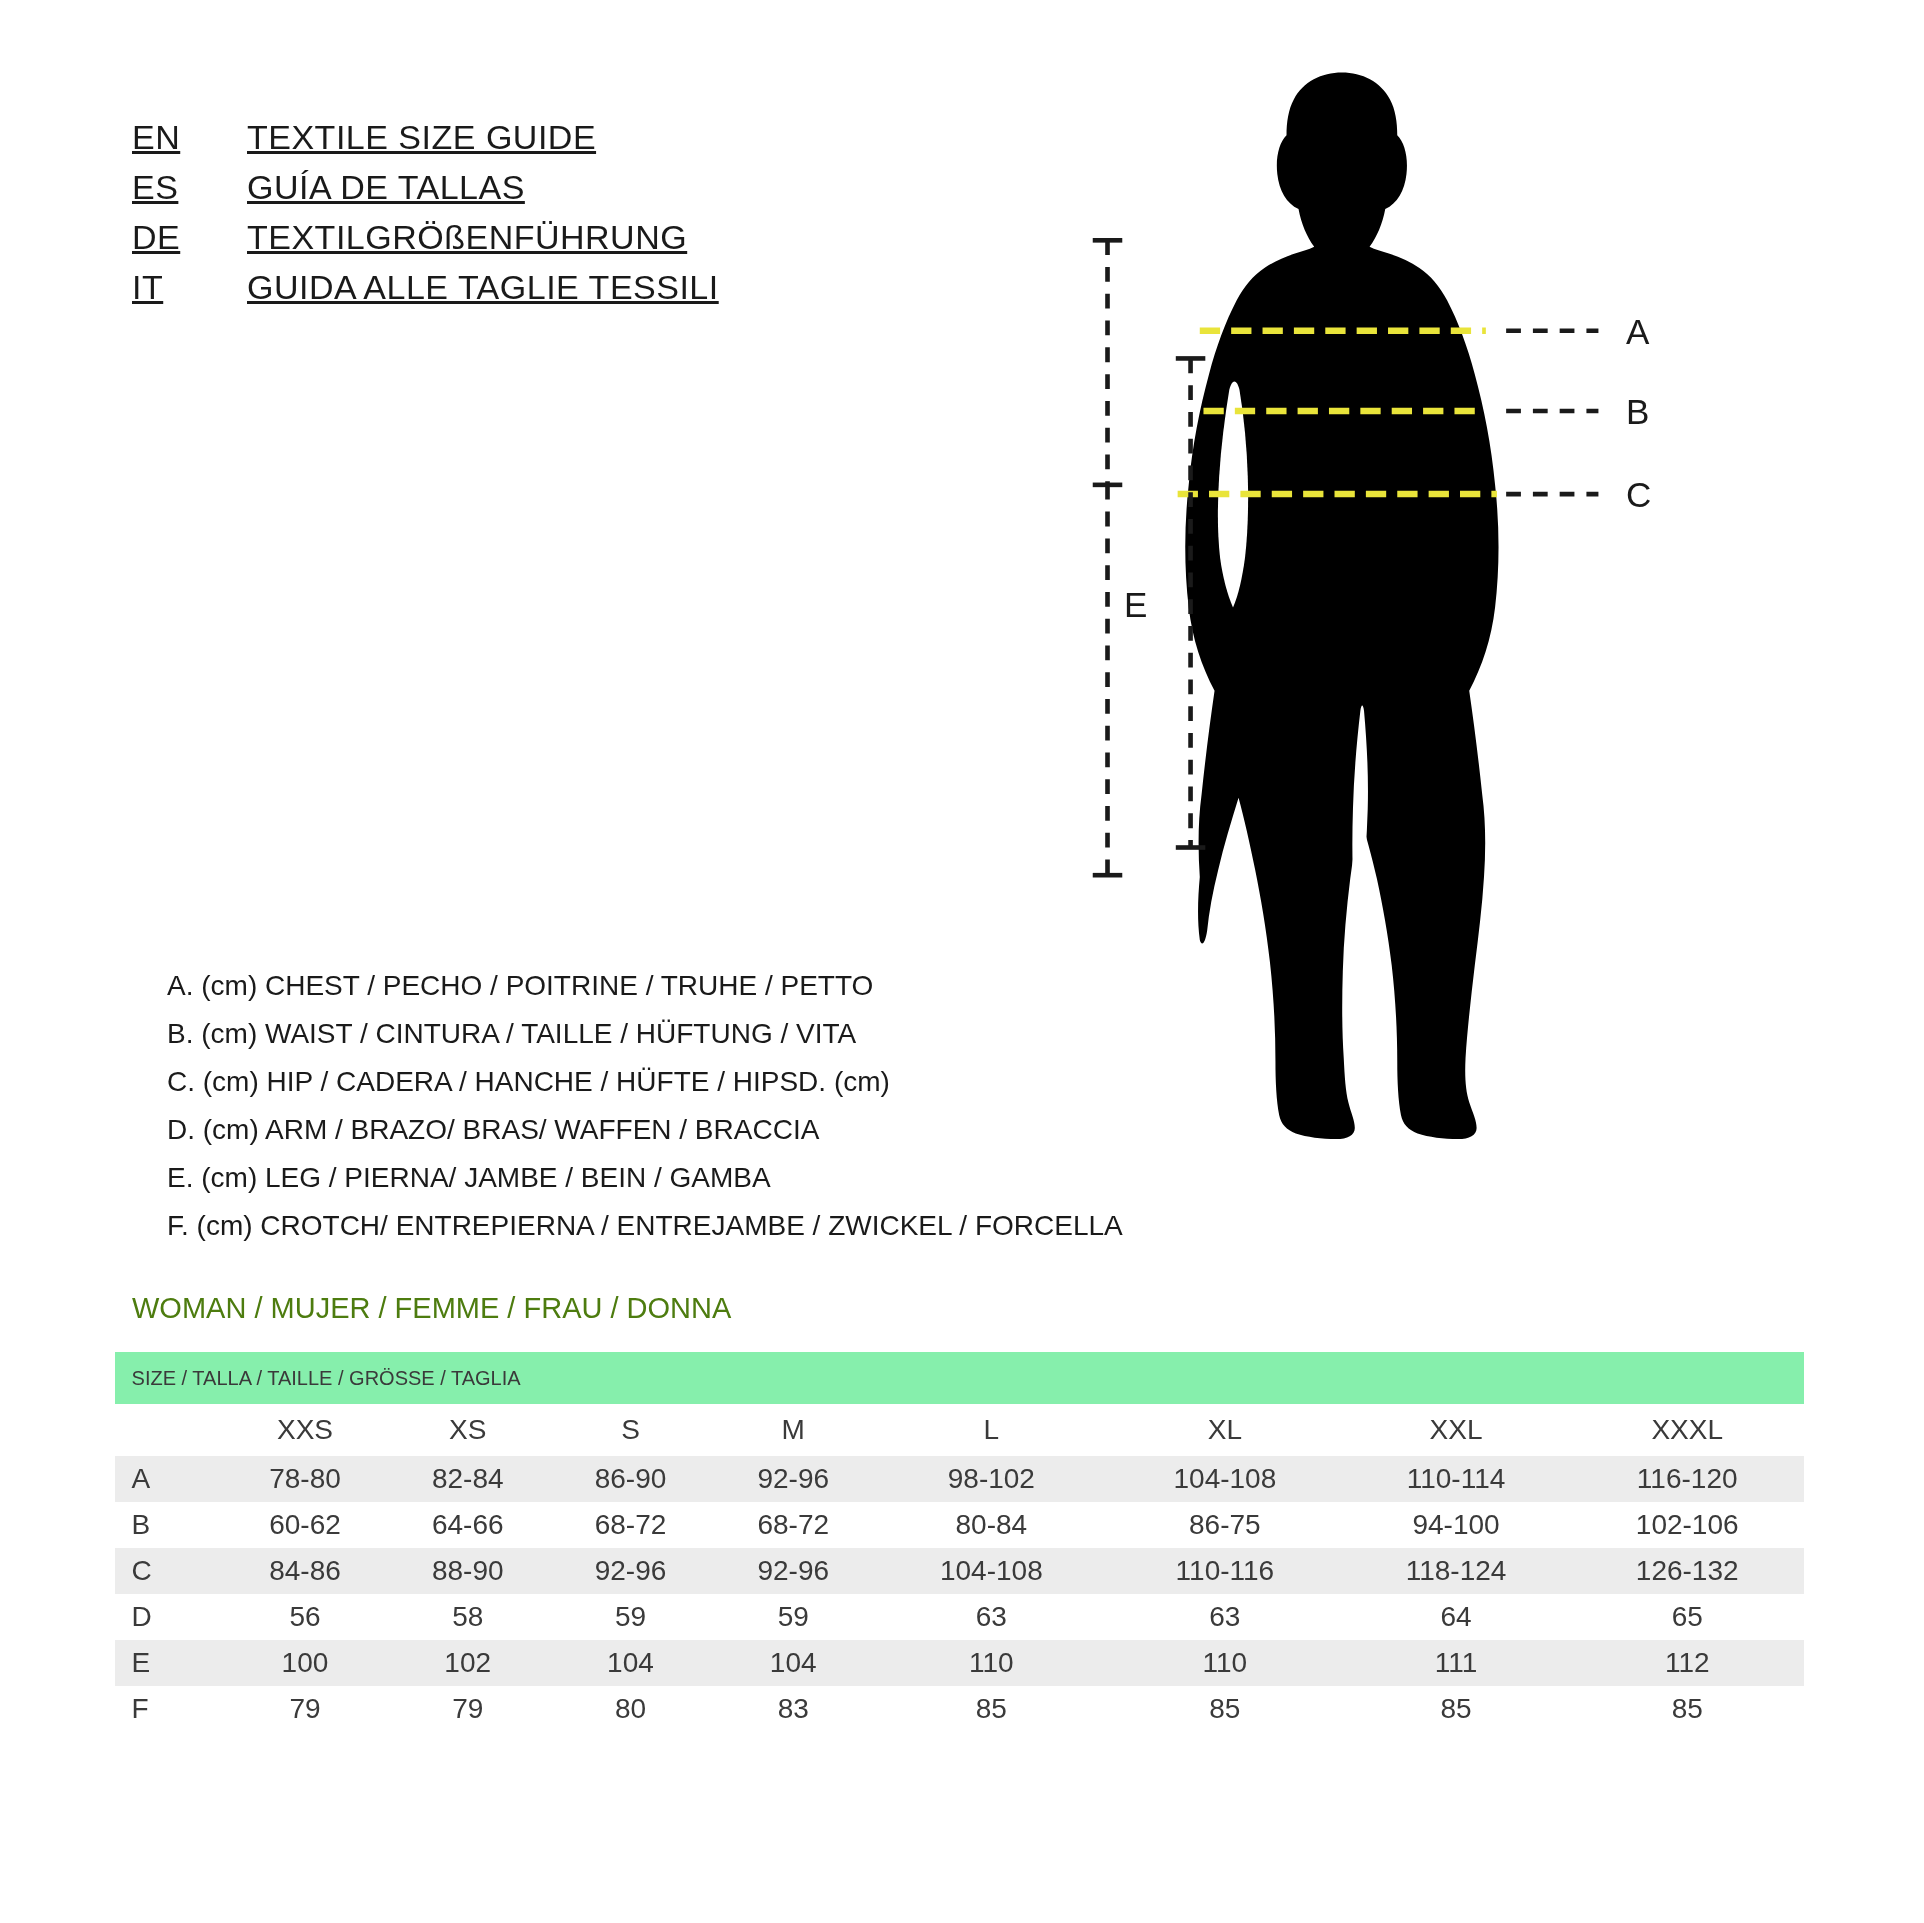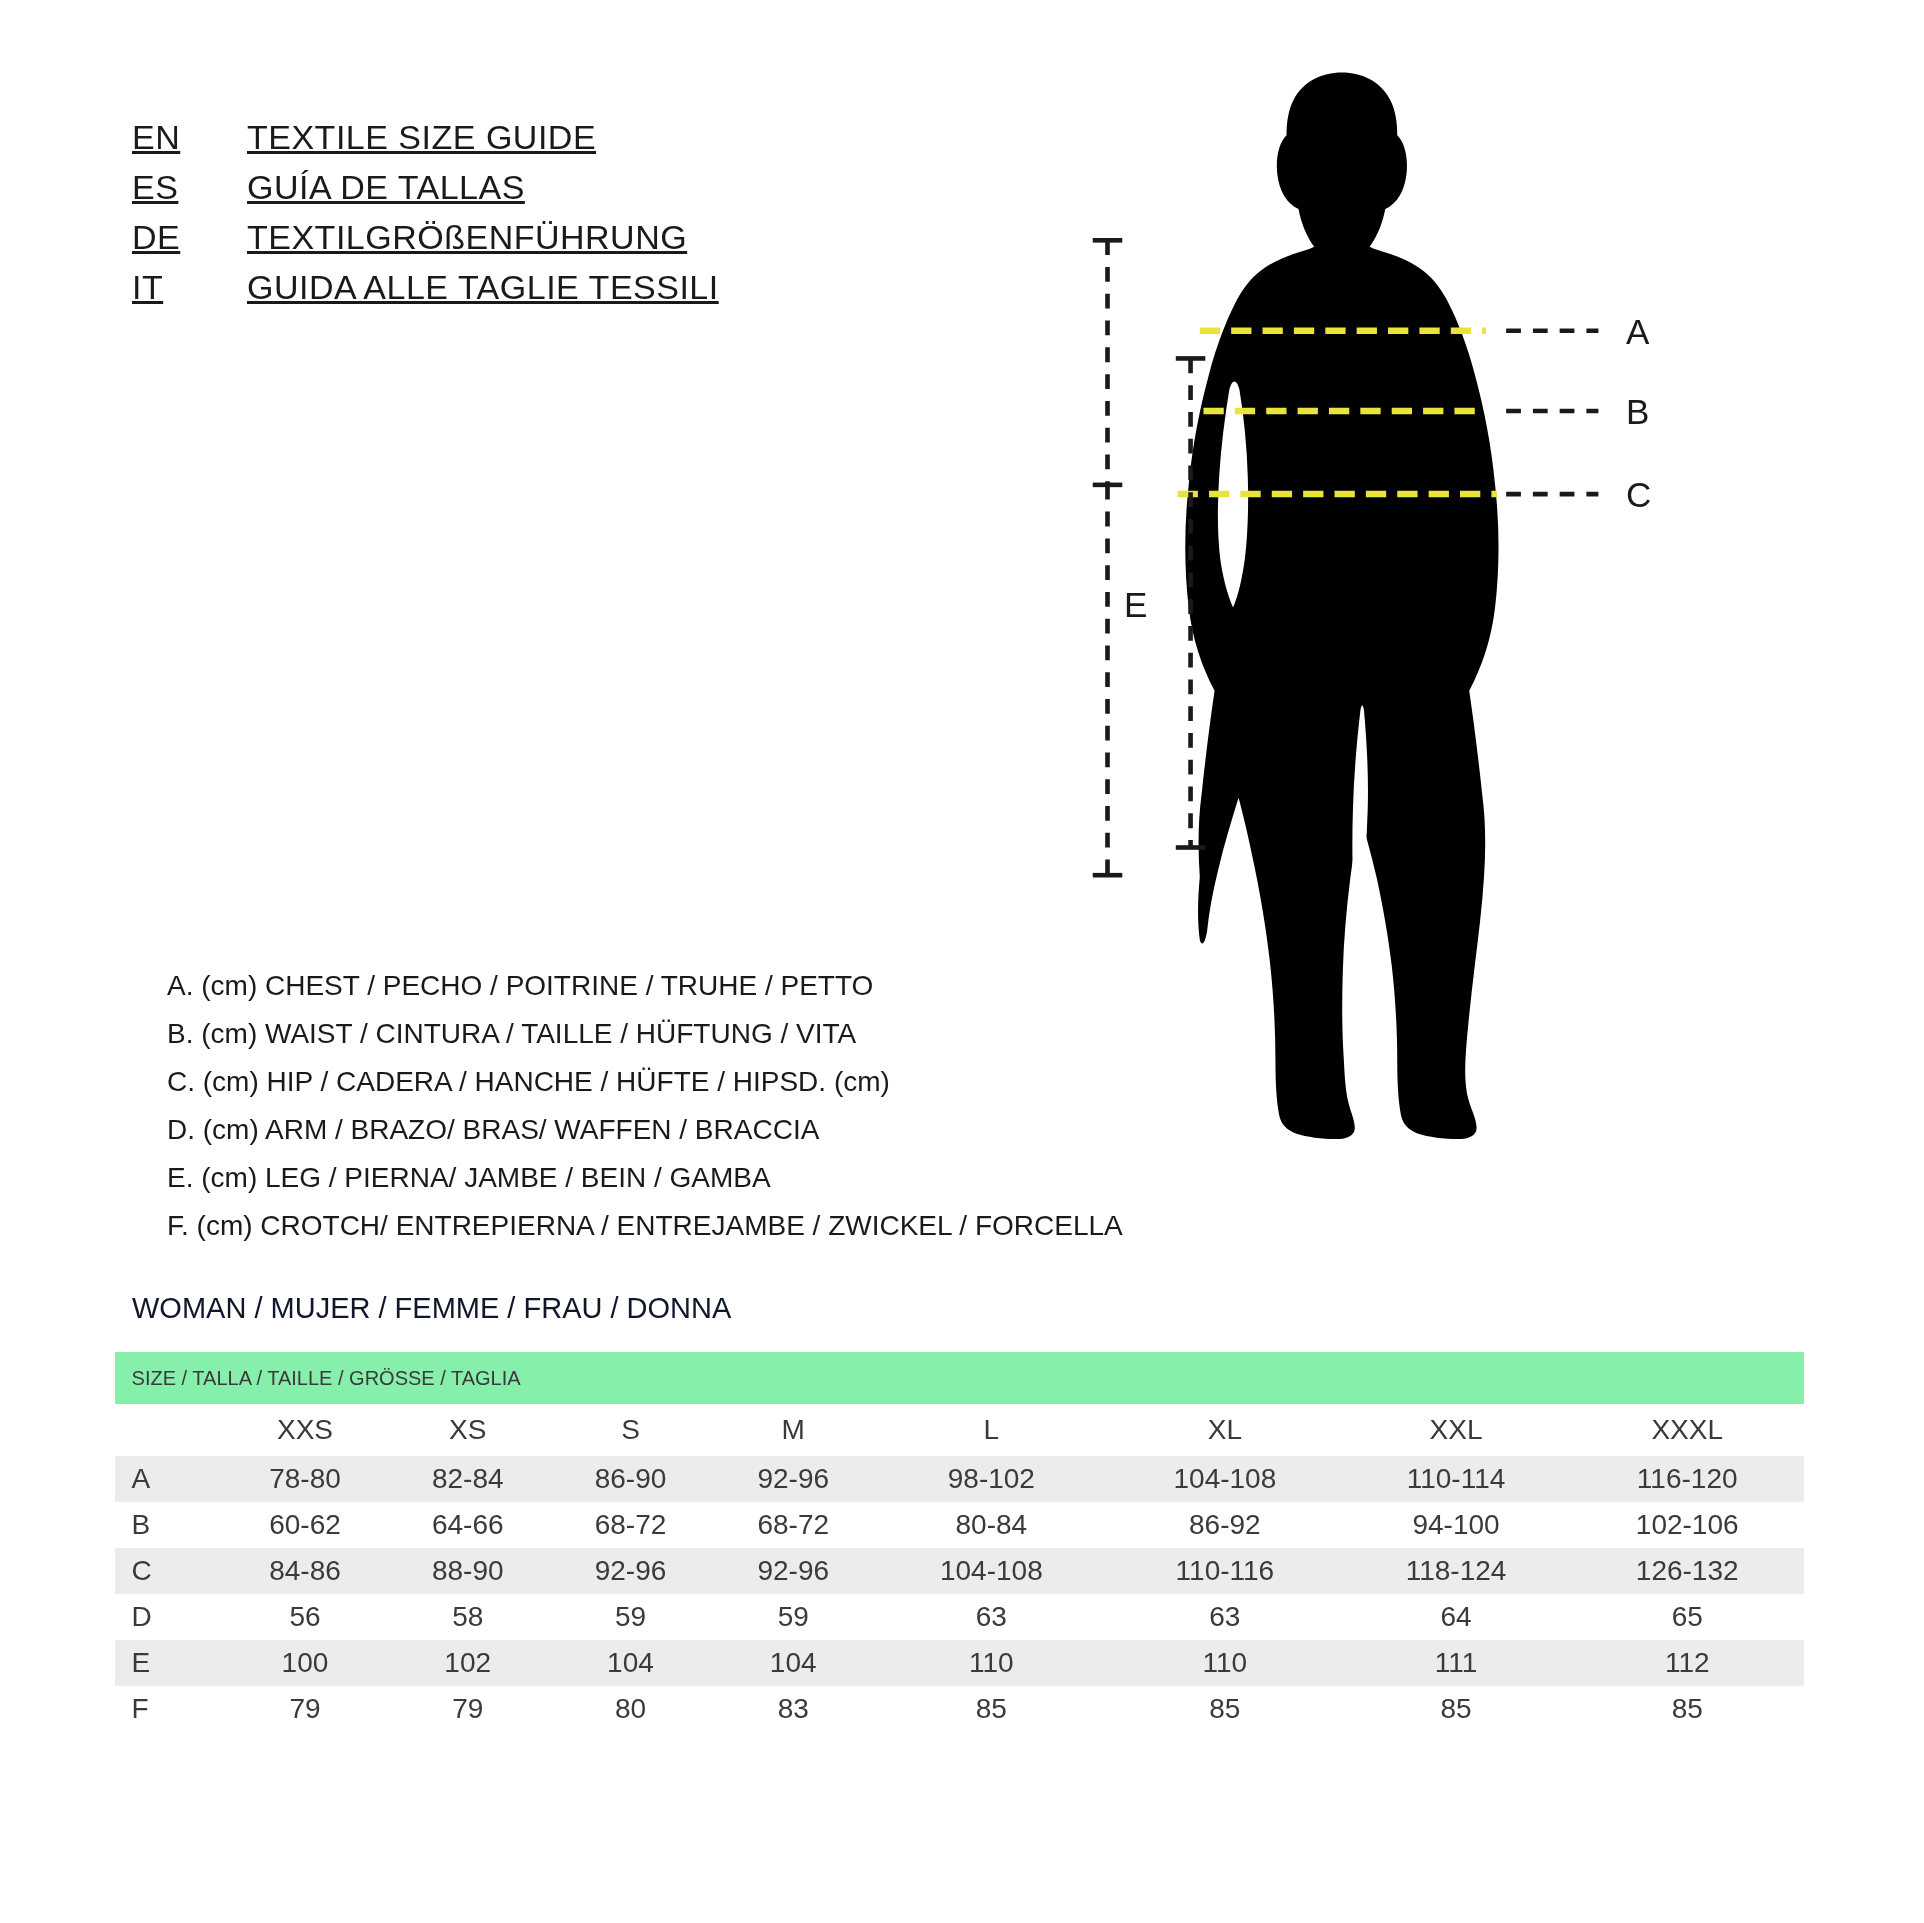--- a/index.html
+++ b/index.html
@@ -55,21 +55,21 @@
     color: #1a1a1a;
     white-space: nowrap;
   }
 
   
   #group-caption {
     position: absolute;
     left: 132px;
     top: 1292px;
     font-size: 29px;
-    color: #0f172a;
+    color: #4d7c0f;
     white-space: nowrap;
   }
 
   
   #size-table {
     position: absolute;
     left: 115px;
     top: 1352px;
     width: 1689px;
     border-collapse: collapse;
@@ -180,21 +180,21 @@
       <td>116-120</td>
     </tr>
 
     <tr>
       <td class="rowlabel">B</td>
       <td>60-62</td>
       <td>64-66</td>
       <td>68-72</td>
       <td>68-72</td>
       <td>80-84</td>
-      <td>86-92</td>
+      <td>86-75</td>
       <td>94-100</td>
       <td>102-106</td>
     </tr>
 
     <tr class="shaded">
       <td class="rowlabel">C</td>
       <td>84-86</td>
       <td>88-90</td>
       <td>92-96</td>
       <td>92-96</td>

